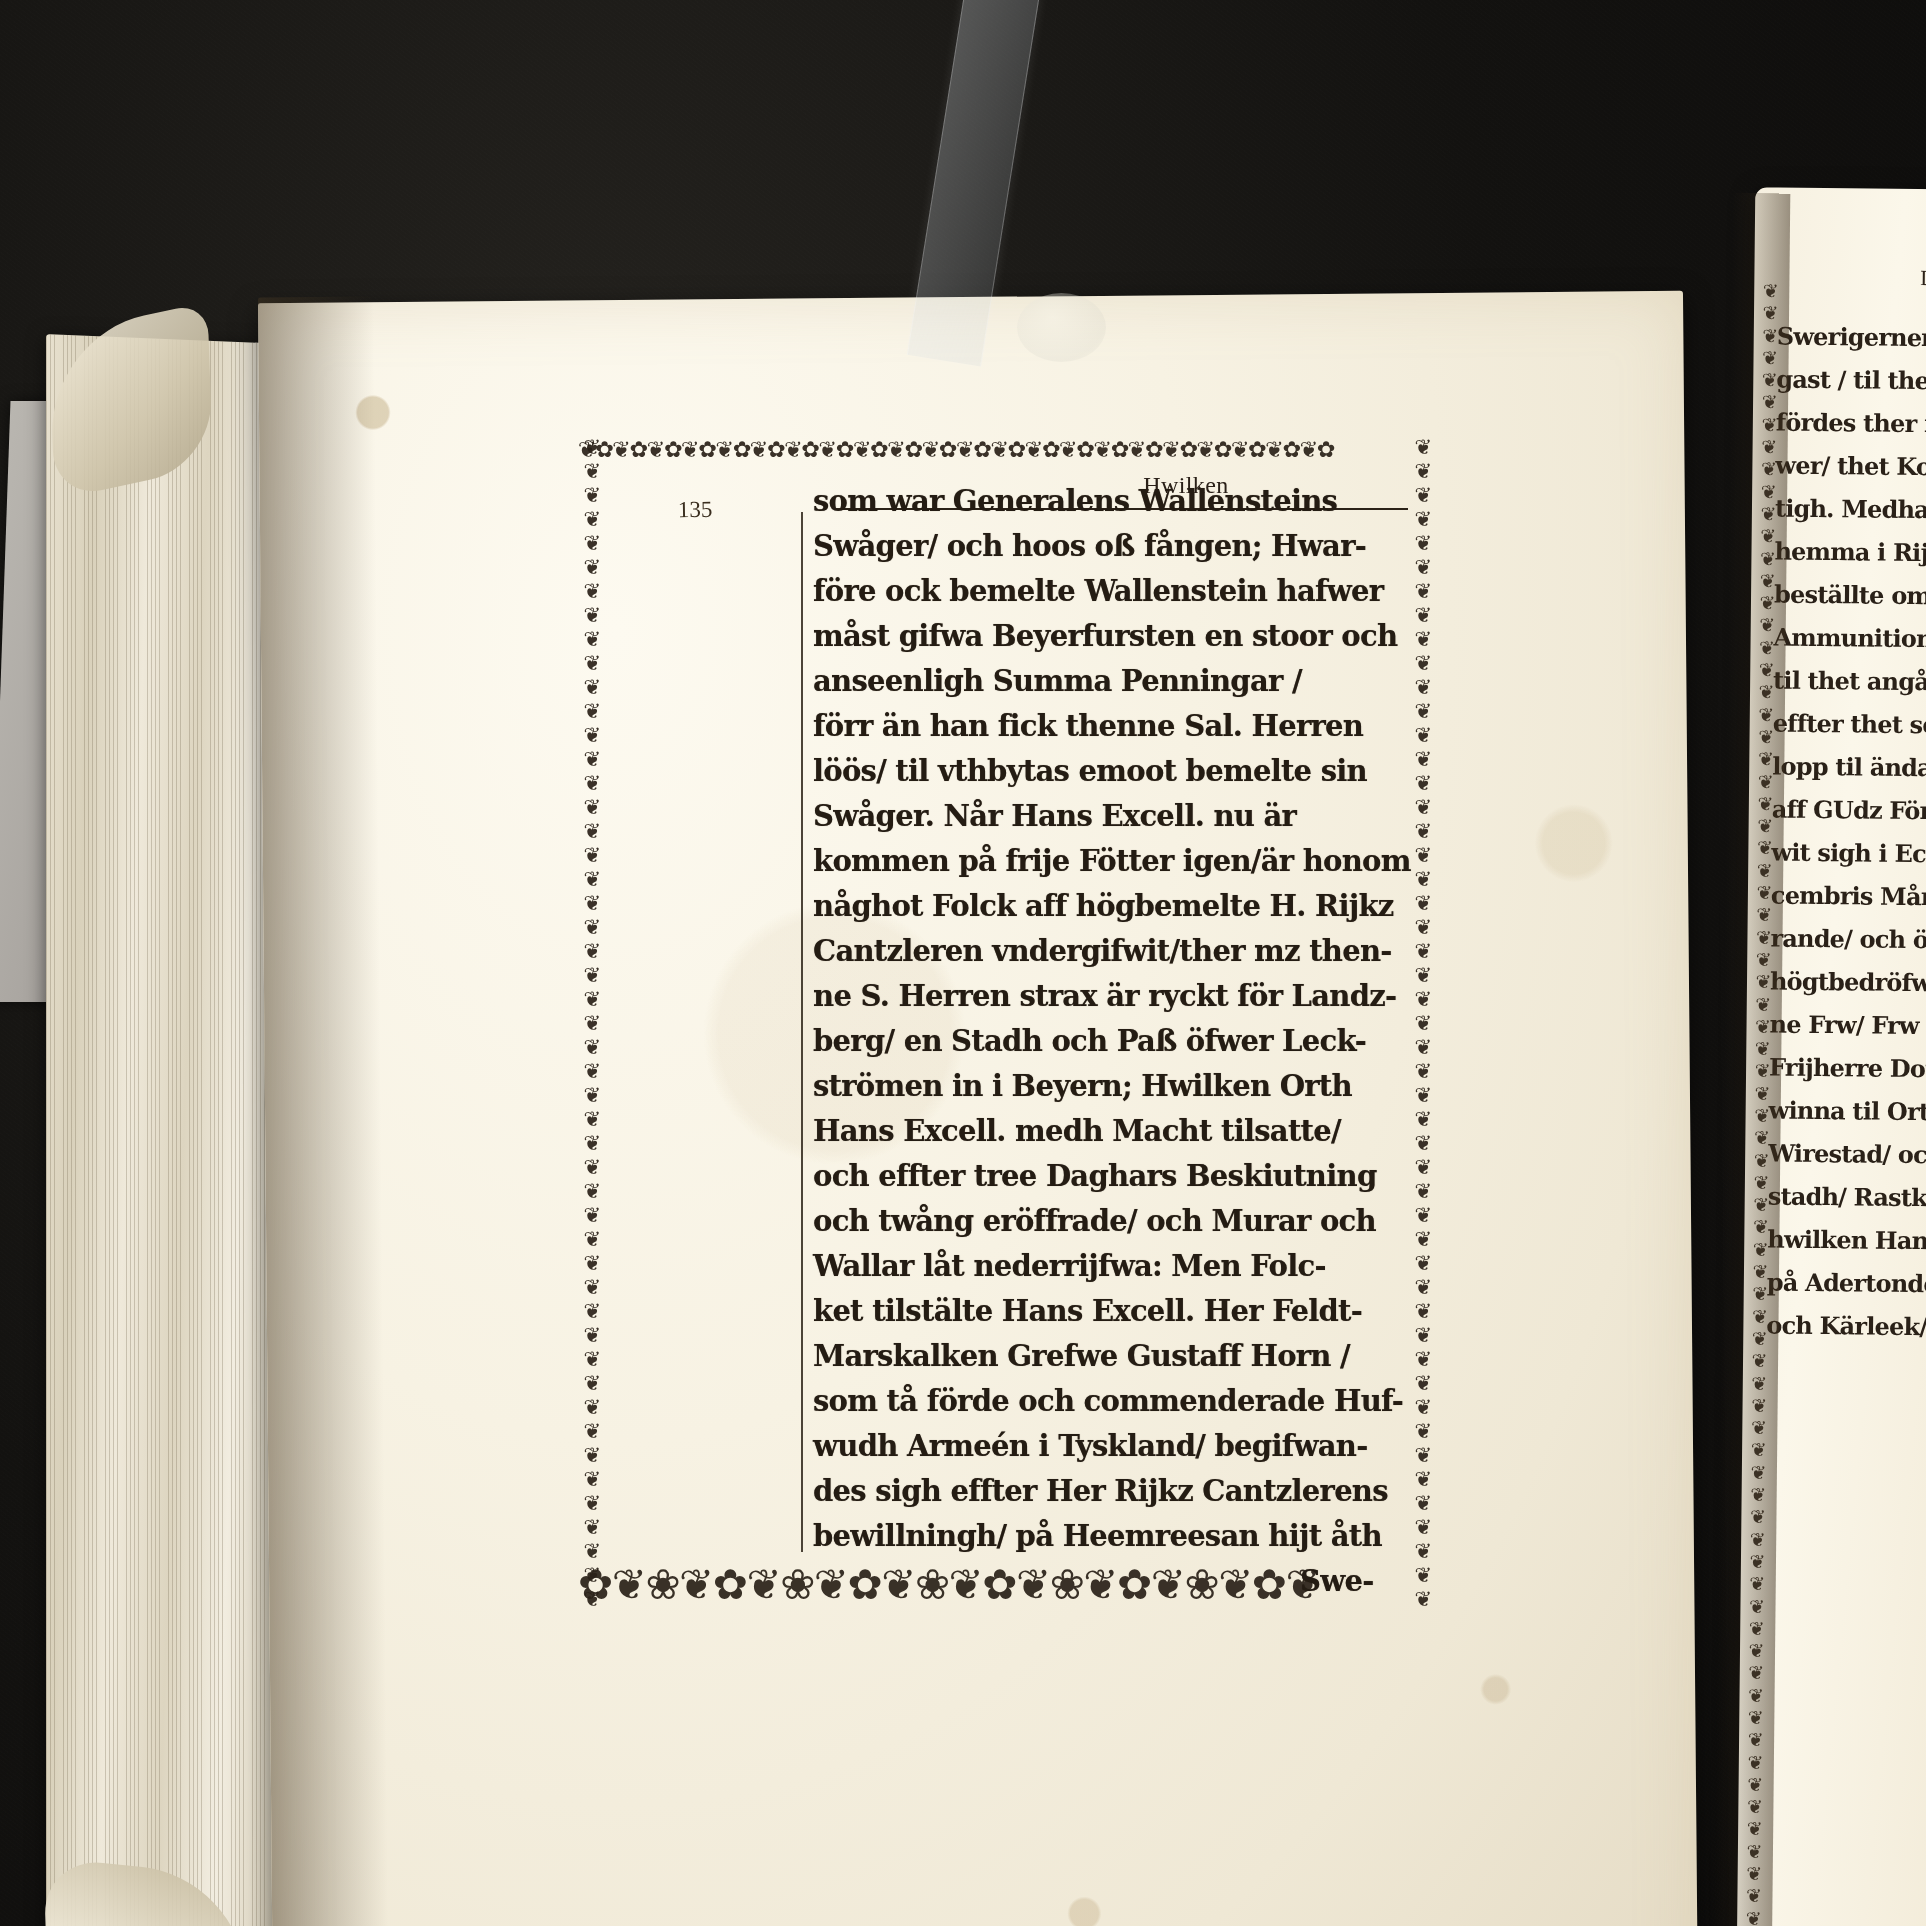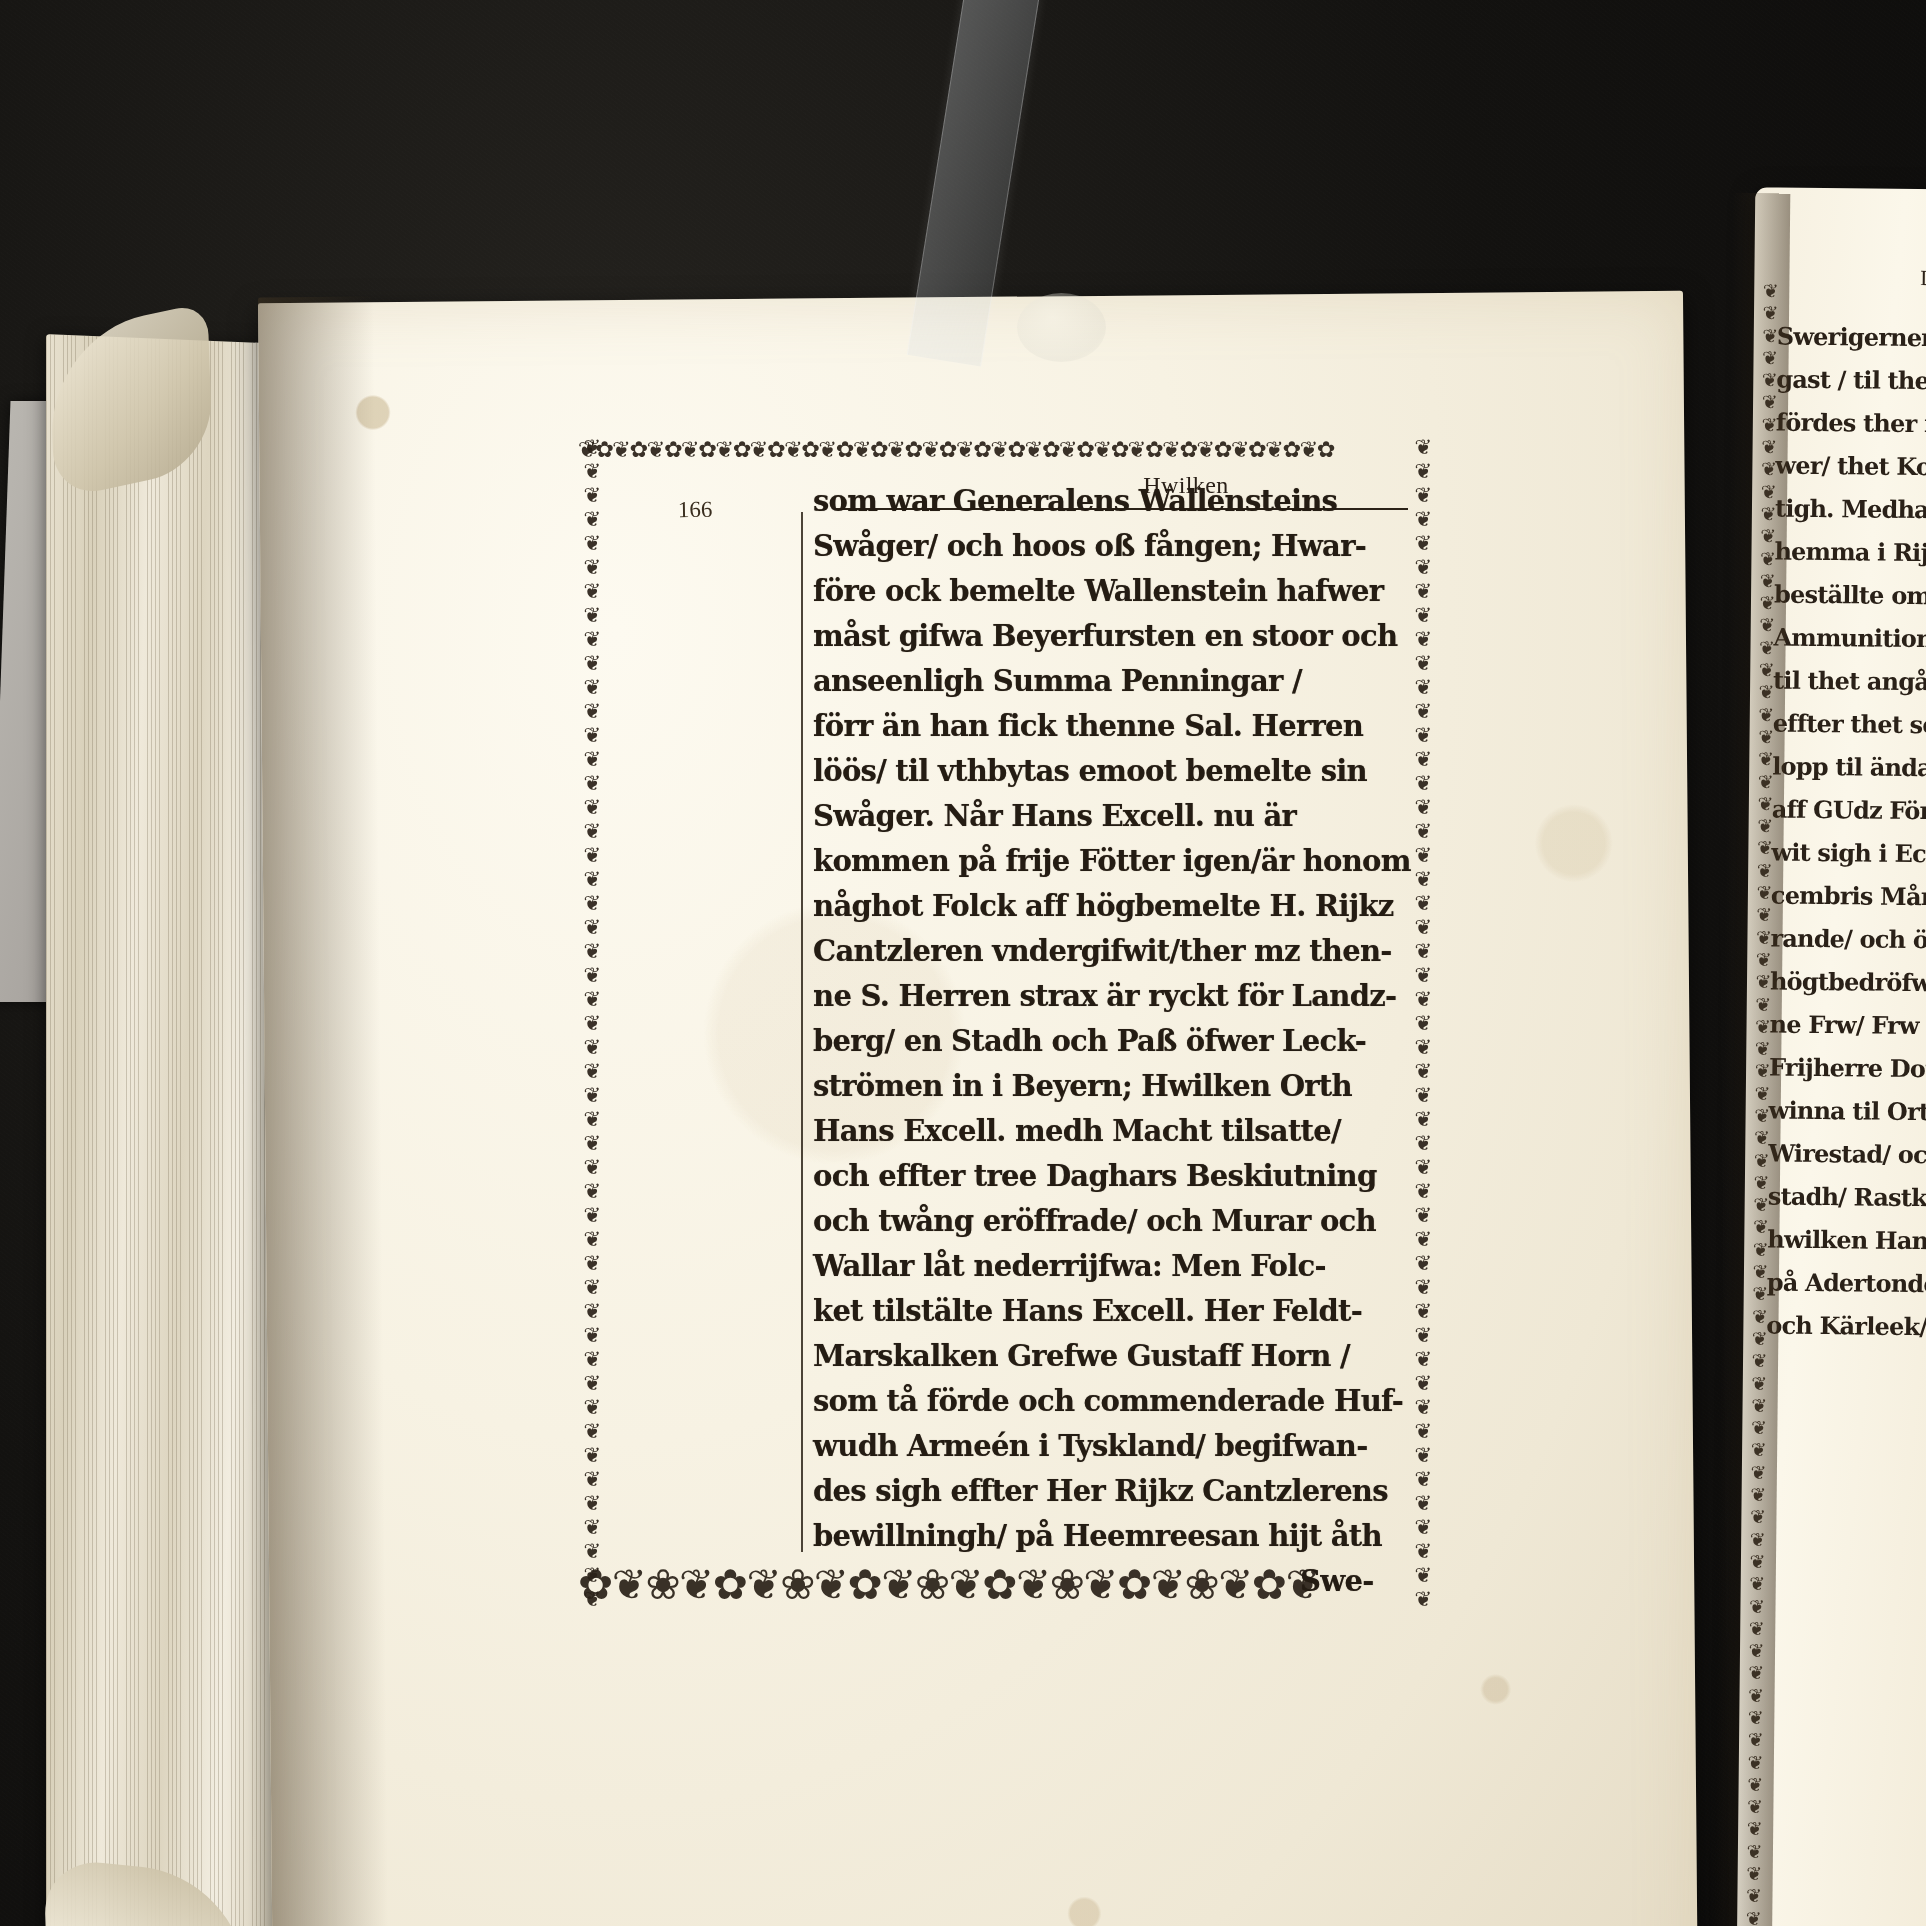--- a/index.html
+++ b/index.html
@@ -476,21 +476,21 @@
       <span>❦</span>
       <span>❦</span>
       <span>❦</span>
       <span>❦</span>
       <span>❦</span>
       <span>❦</span>
     </div>
   <div class="frame-inner-rule"></div>
 </div>
 
-<div class="folio">166</div>
+<div class="folio">135</div>
 <div class="running-head">Hwilken</div>
 <div class="head-rule"></div>
 <div class="col-rule"></div>
 
 <div class="textcol" id="verso-lines">
     <div class="body-line gothic">som war Generalens Wallensteins</div>
     <div class="body-line gothic">Swåger/ och hoos oß fången; Hwar-</div>
     <div class="body-line gothic">före ock bemelte Wallenstein hafwer</div>
     <div class="body-line gothic">måst gifwa Beyerfursten en stoor och</div>
     <div class="body-line gothic">anseenligh Summa Penningar /</div>

